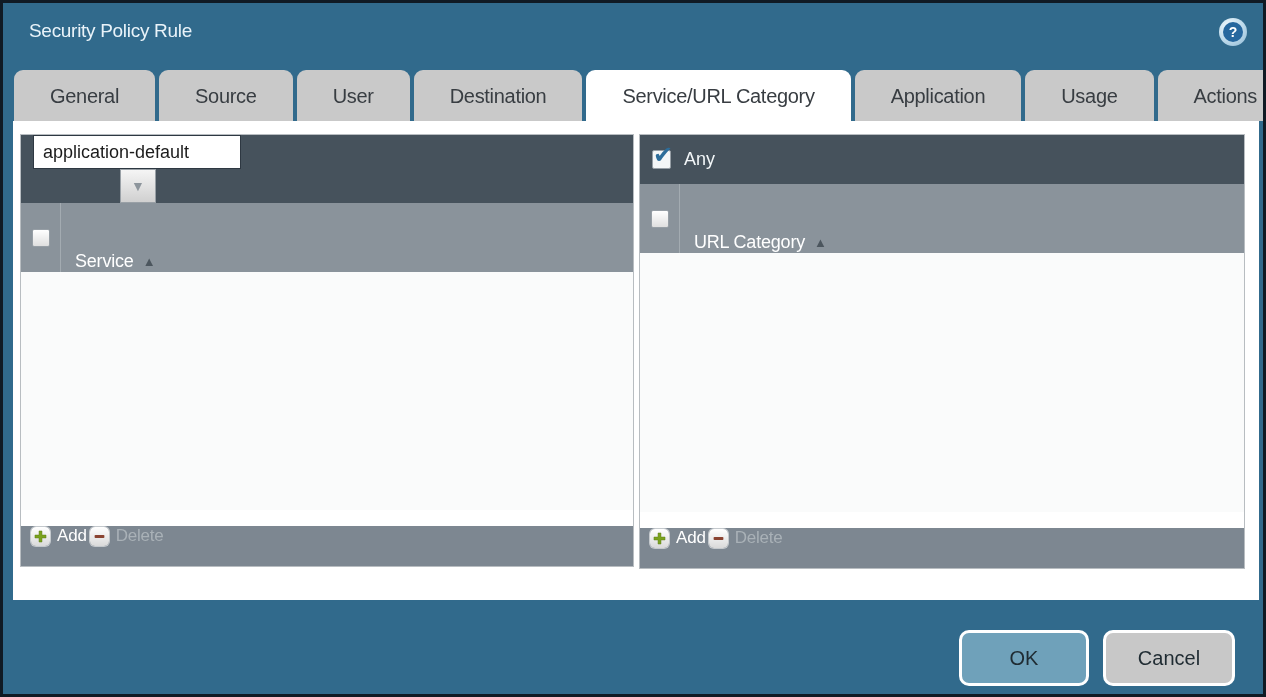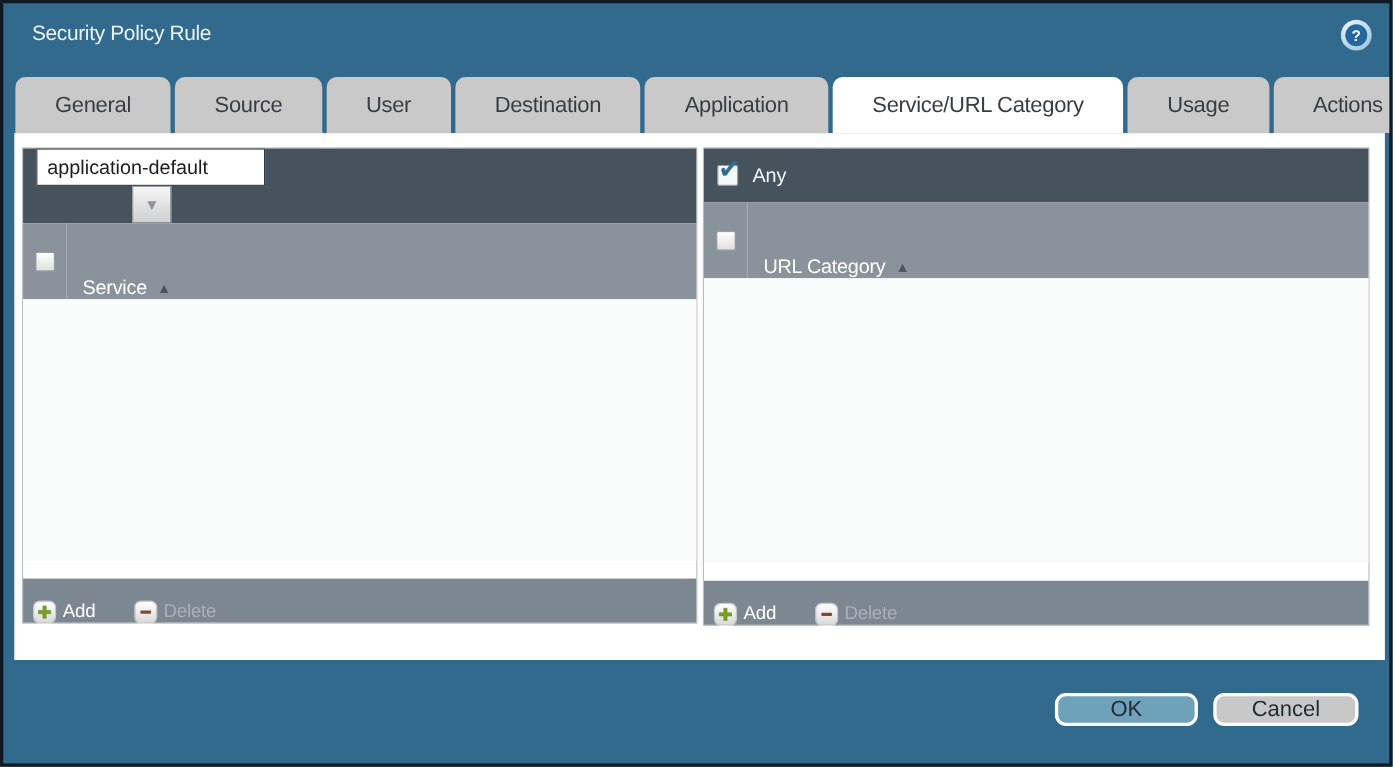--- a/index.html
+++ b/index.html
@@ -97,39 +97,39 @@
   .header-label {
     display:flex; align-items:center; gap:9px;
     color:#ffffff; font-size:18px; padding-left:14px; letter-spacing:-0.2px;margin-top:48px;
   }
   .sort { color:#4c565e; font-size:13px; }
 
   .panel-body { flex:1 1 auto; background:#fafbfb; }
 
   .panel-footer {
     flex:0 0 40px; background:#7d8791;
-    display:flex; align-items:flex-end; gap:36px; padding-left:10px;margin-top:16px;
+    display:flex; align-items:flex-start; gap:3px; padding-left:10px;margin-top:16px;
   }
   .footer-btn { display:flex; align-items:center; gap:7px; cursor:pointer; }
   .icon-sq {
     width:19px; height:19px; border-radius:5px;
     background:linear-gradient(#ffffff,#d9d9d9);
     box-shadow:0 0 0 1px rgba(255,255,255,0.55);
     display:flex; align-items:center; justify-content:center;
   }
   .footer-btn .label { font-size:17px; color:#ffffff; letter-spacing:-0.2px; }
   .footer-btn.disabled { cursor:default; }
   .footer-btn.disabled .label { color:#a9b1b7; }
 
   
   .dialog-buttons {
     position:absolute; right:28px; top:627px; display:flex; gap:14px;
   }
   .btn {
-    height:30px; border-radius:10px; border:3px solid #ffffff;
+    height:56px; border-radius:10px; border:3px solid #ffffff;
     font-size:20px; color:#1f2b32; cursor:pointer;
     display:flex; align-items:center; justify-content:center;
     font-family:"Liberation Sans", sans-serif;
   }
   .btn.ok { width:130px; background:#6fa1ba; }
   .btn.cancel { width:132px; background:#c8c8c8; }
 </style>
 </head>
 <body>
 
@@ -138,22 +138,22 @@
   <div class="title">Security Policy Rule</div>
   <div class="help">
     <div class="help-inner">?</div>
   </div>
 
   <div class="tabs">
     <div class="tab">General</div>
     <div class="tab">Source</div>
     <div class="tab">User</div>
     <div class="tab">Destination</div>
+    <div class="tab active">Service/URL Category</div>
     <div class="tab">Application</div>
-    <div class="tab active">Service/URL Category</div>
     <div class="tab">Usage</div>
     <div class="tab">Actions</div>
   </div>
 
   <div class="content">
 
     <div class="panel left">
       <div class="panel-toolbar">
         <div class="combo">
           <input class="combo-input" type="text" value="application-default" style="">

